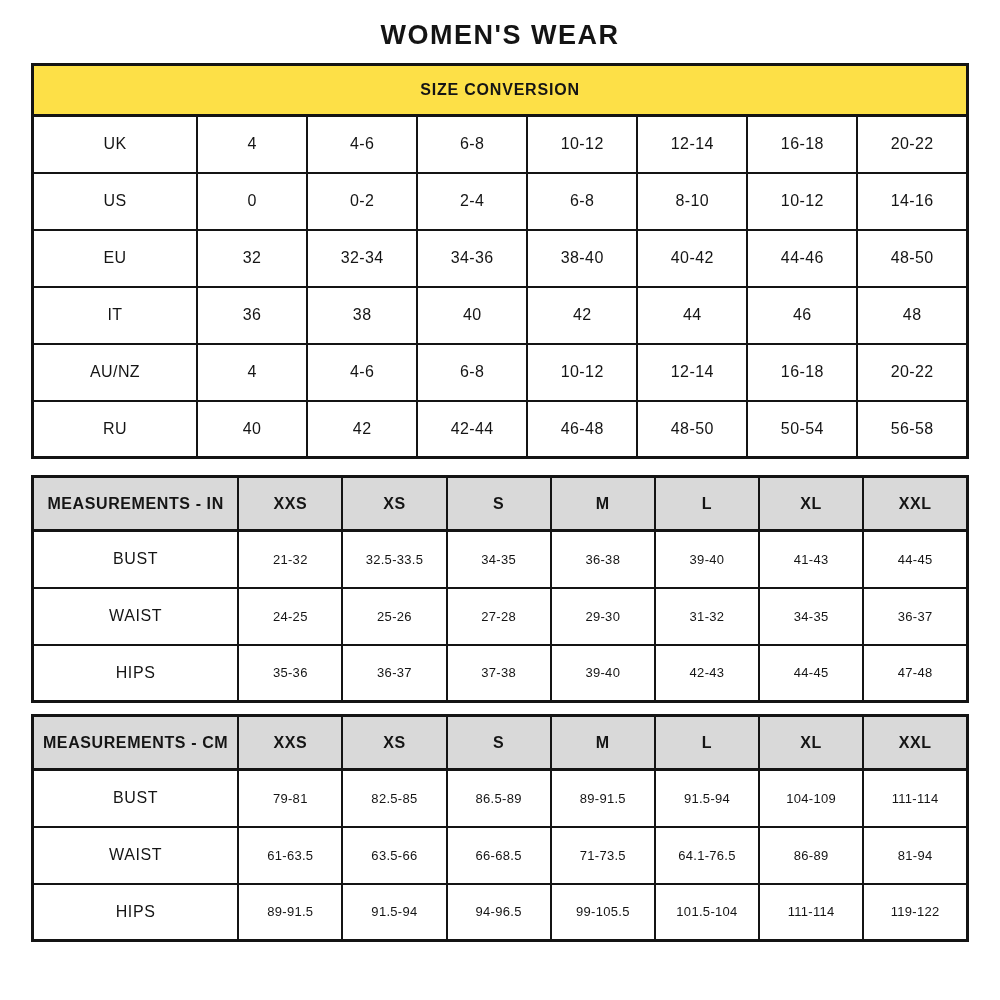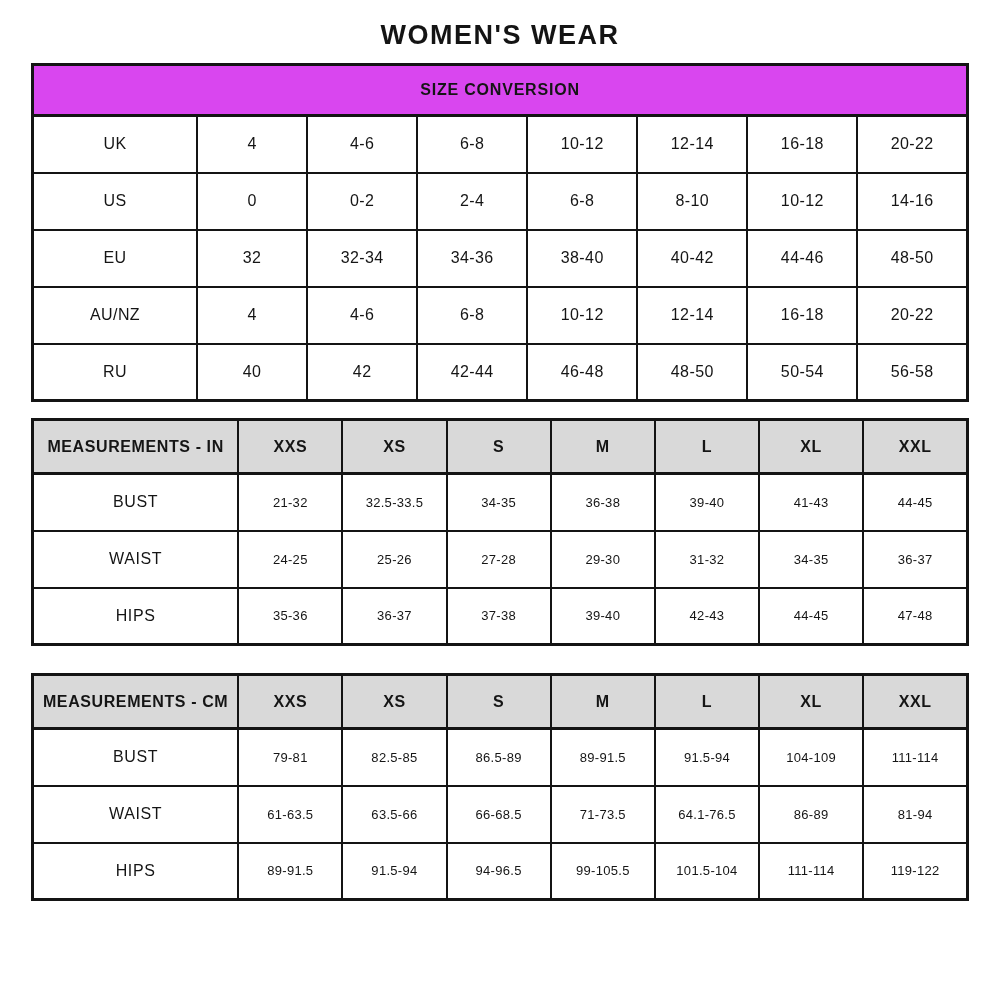--- a/index.html
+++ b/index.html
@@ -31,21 +31,21 @@
   }
   th, td {
     border: 2px solid #141414;
     text-align: center;
     vertical-align: middle;
     overflow: hidden;
     white-space: nowrap;
   }
   
   .t1 .caption {
-    background: #d946ef;
+    background: #fde047;
     height: 51px;
     font-size: 16px;
     font-weight: 700;
     letter-spacing: 0.8px;
     border-bottom: 3px solid #141414;
   }
   .t1 thead tr.head-row th {
     height: 58px;
     font-size: 16px;
     font-weight: 600;
@@ -53,21 +53,21 @@
     background: #ffffff;
   }
   .t1 tbody td {
     height: 57px;
     font-size: 16px;
     letter-spacing: 0.4px;
   }
   .t1 tbody td.row-label { font-size: 16px; }
   
   .t2 { margin-top: 16px; }
-  .t3 { margin-top: 27px; }
+  .t3 { margin-top: 11px; }
   .t2 thead th, .t3 thead th {
     background: #d9d9d9;
     height: 54px;
     font-size: 16px;
     font-weight: 700;
     letter-spacing: 0.6px;
     border-bottom: 3px solid #141414;
   }
   .t2 tbody td, .t3 tbody td {
     height: 57px;
@@ -126,20 +126,30 @@
         </tr>
         <tr>
           <td class="row-label">EU</td>
           <td>32</td>
           <td>32-34</td>
           <td>34-36</td>
           <td>38-40</td>
           <td>40-42</td>
           <td>44-46</td>
           <td>48-50</td>
+        </tr>
+        <tr>
+          <td class="row-label">IT</td>
+          <td>36</td>
+          <td>38</td>
+          <td>40</td>
+          <td>42</td>
+          <td>44</td>
+          <td>46</td>
+          <td>48</td>
         </tr>
         <tr>
           <td class="row-label">AU/NZ</td>
           <td>4</td>
           <td>4-6</td>
           <td>6-8</td>
           <td>10-12</td>
           <td>12-14</td>
           <td>16-18</td>
           <td>20-22</td>

